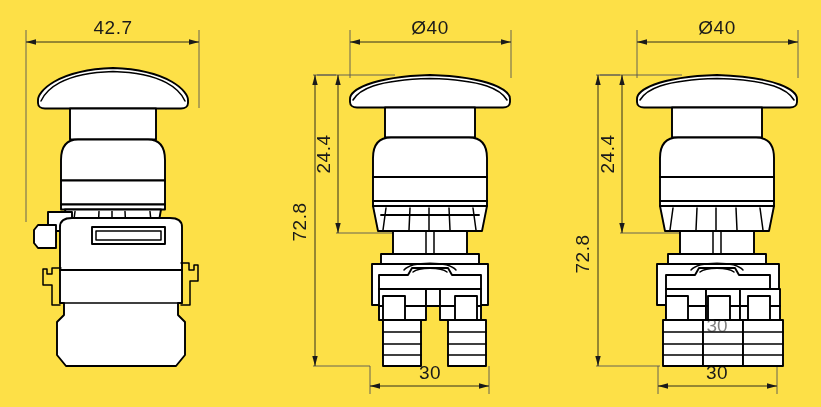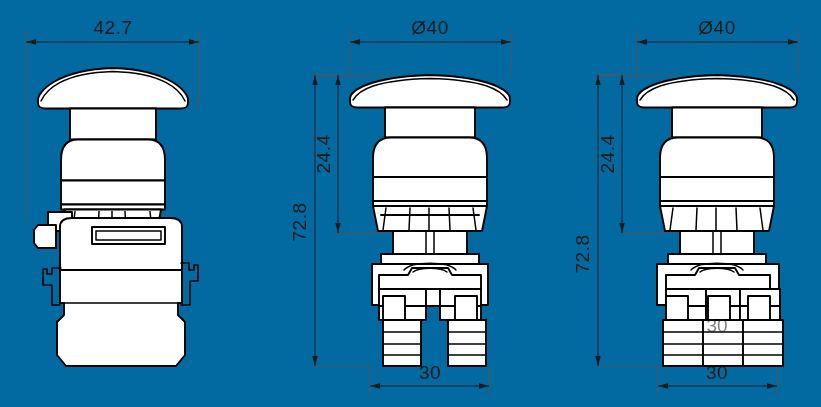--- a/index.html
+++ b/index.html
@@ -10,21 +10,21 @@
   body {
     width: 821px;
     height: 407px;
     font-family: "Liberation Sans", sans-serif;
     overflow: hidden;
   }
   #sheet {
     position: relative;
     width: 821px;
     height: 407px;
-    background: #0369a1;
+    background: #fde047;
   }
   svg.drawing {
     position: absolute;
     top: 0;
     left: 0;
     width: 821px;
     height: 407px;
   }
   .outline {
     fill: #ffffff;

